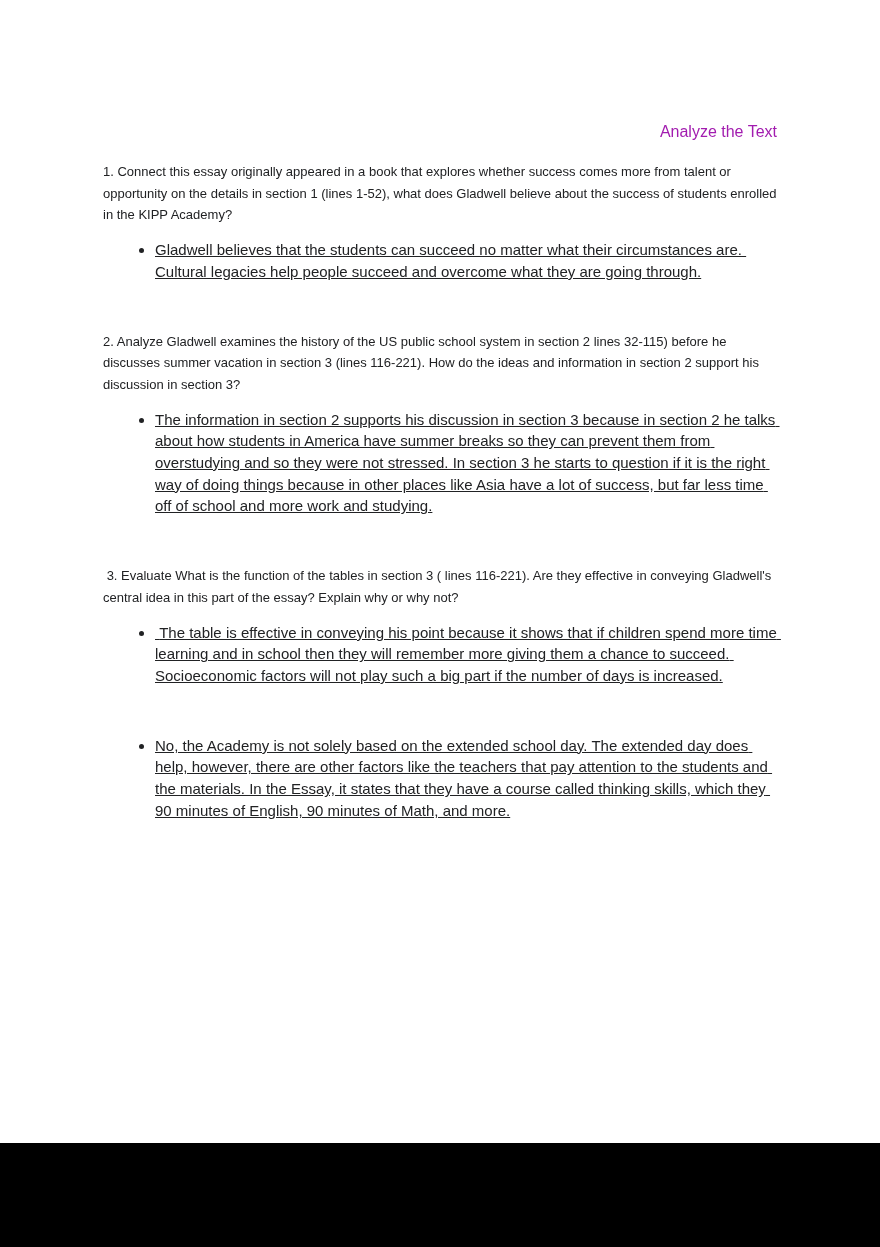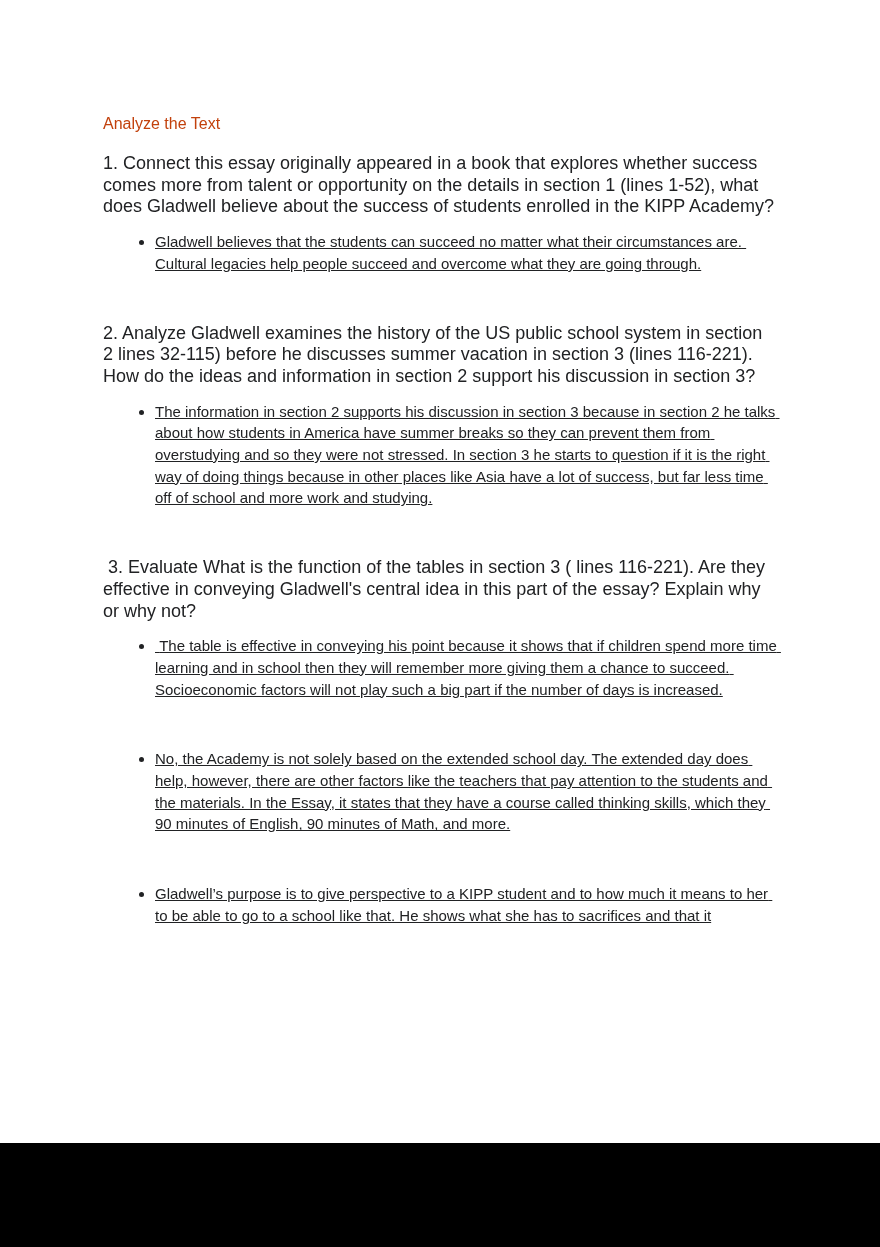--- a/index.html
+++ b/index.html
@@ -16,29 +16,30 @@
     width: 880px;
     height: 1143px;
     background: #ffffff;
     box-sizing: border-box;
     padding: 112px 103px 0 103px;
     overflow: hidden;
   }
   .heading {
     font-size: 16px;
     font-weight: 400;
-    color: #c2410c;
+    color: #a21caf;
     line-height: 24px;
-    margin: 0 0 17px 0;
+    margin: 8px 0 17px 0;
+    text-align: right;
   }
   .question-block {
     margin: 0;
   }
   .question {
-    font-size: 18px;
+    font-size: 13px;
     line-height: 21.7px;
     color: #212224;
     margin: 0 0 13px 0;
     white-space: pre-wrap;
   }
   .answer-list {
     list-style: disc outside;
     margin: 0 0 48px 0;
     padding: 0 0 0 52px;
   }
@@ -83,20 +84,17 @@
     </ul>
   </div>
 
   <div class="question-block">
     <ul class="answer-list">
       <li>No, the Academy is not solely based on the extended school day. The extended day does help, however, there are other factors like the teachers that pay attention to the students and the materials. In the Essay, it states that they have a course called thinking skills, which they 90 minutes of English, 90 minutes of Math, and more.</li>
     </ul>
   </div>
 
   <div class="question-block">
-    <ul class="answer-list">
-      <li>Gladwell’s purpose is to give perspective to a KIPP student and to how much it means to her to be able to go to a school like that. He shows what she has to sacrifices and that it</li>
-    </ul>
   </div>
 
 </div>
 
 <div class="letterbox-bottom"></div>
 
 </body></html>

